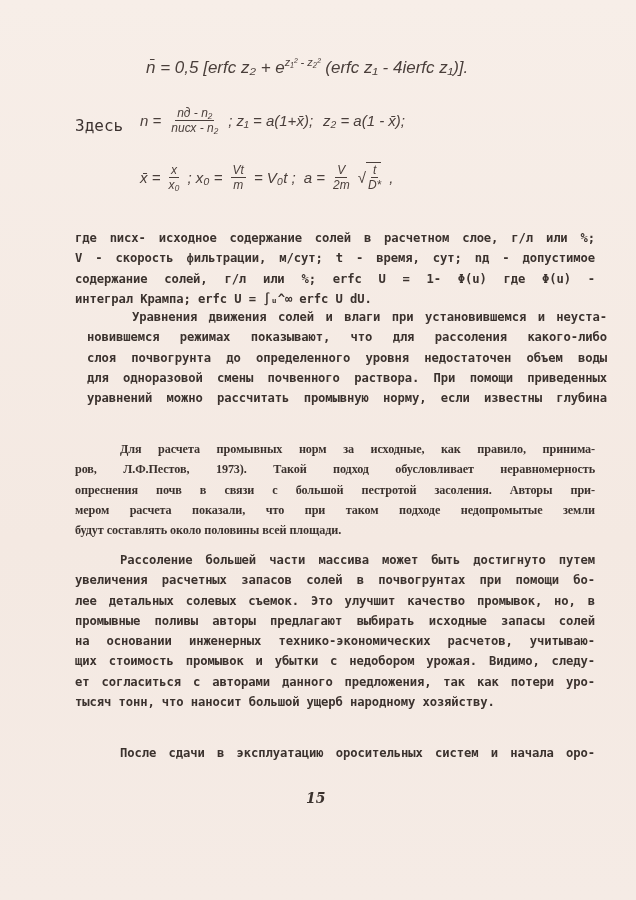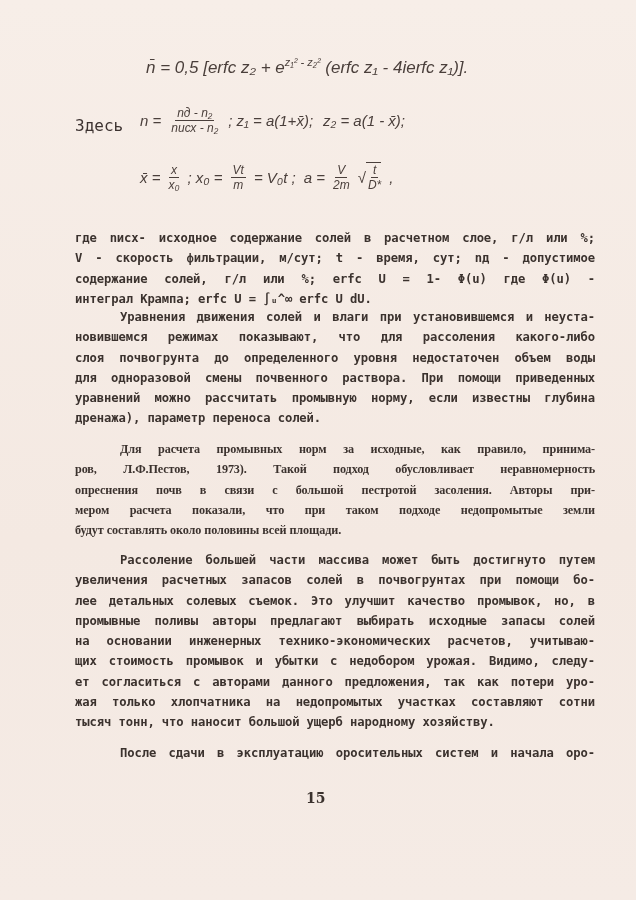--- a/index.html
+++ b/index.html
@@ -33,25 +33,25 @@
     position: absolute; left: 75px; width: 520px;
     font-size: 12.2px; line-height: 20.3px;
     font-weight: bold; letter-spacing: -0.1px;
     text-align: justify;
     color: #3b322e;
   }
   .text .line { display: block; white-space: nowrap; text-align-last: justify; }
   .text .last { text-align-last: left; }
   .indent { padding-left: 45px; }
   .defs { top: 200px; margin-top: 28px; }
-  .p1 { top: 307px; }
+  .p1 { top: 307px; margin-left: 12px; }
   .p2 { top: 439px; font-family: Liberation Serif, serif; }
   .p3 { top: 550px; }
   .p4 { top: 743px; }
-  .pagenum { position: absolute; left: 306px; top: 790px; font-size: 14px; font-weight: bold; color: #3b322e; font-family: "DejaVu Serif", serif; }
+  .pagenum { position: absolute; left: 306px; top: 790px; font-size: 14px; font-weight: bold; color: #3b322e; font-family: "DejaVu Serif", serif; font-style: italic; }
 </style>
 </head>
 <body>
 
 <div class="page">
 
   <div class="formula f1">
     <span>n̄ = 0,5 [erfc z₂ + e</span><sup>z₁² - z₂²</sup><span> (erfc z₁ - 4ierfc z₁)].</span>
   </div>
 
@@ -100,40 +100,38 @@
     <span class="line">содержание солей, г/л или %; erfc U = 1- Φ(u) где Φ(u)  -</span>
     <span class="line last">интеграл Крампа;   erfc U = ∫ᵤ^∞ erfc U dU.</span>
   </div>
 
   <div class="text p1">
     <span class="line indent">Уравнения движения солей и влаги при установившемся и неуста-</span>
     <span class="line">новившемся режимах показывают, что для  рассоления  какого-либо</span>
     <span class="line">слоя почвогрунта до определенного уровня недостаточен объем воды</span>
     <span class="line">для одноразовой смены почвенного раствора. При помощи приведенных</span>
     <span class="line">уравнений можно рассчитать промывную норму, если известны глубина</span>
-    <span class="line last">дренажа), параметр переноса солей.</span>
   </div>
 
   <div class="text p2">
     <span class="line indent">Для расчета промывных норм за исходные, как правило, принима-</span>
     <span class="line">ров, Л.Ф.Пестов, 1973). Такой подход обусловливает неравномерность</span>
     <span class="line">опреснения почв в связи с большой пестротой засоления. Авторы при-</span>
     <span class="line">мером расчета показали, что при таком подходе недопромытые  земли</span>
     <span class="line last">будут составлять около половины всей площади.</span>
   </div>
 
   <div class="text p3">
     <span class="line indent">Рассоление большей части массива может быть достигнуто путем</span>
     <span class="line">увеличения расчетных запасов солей в почвогрунтах при помощи  бо-</span>
     <span class="line">лее детальных солевых съемок. Это улучшит качество промывок, но, в</span>
     <span class="line">промывные поливы авторы предлагают выбирать исходные запасы солей</span>
     <span class="line">на основании инженерных технико-экономических расчетов,  учитываю-</span>
     <span class="line">щих стоимость промывок и убытки с недобором урожая. Видимо, следу-</span>
     <span class="line">ет согласиться с авторами данного предложения, так как потери уро-</span>
-    <span class="line">жая только хлопчатника на недопромытых участках составляют сотни</span>
     <span class="line last">тысяч тонн, что наносит большой ущерб народному хозяйству.</span>
   </div>
 
   <div class="text p4">
     <span class="line indent">После сдачи в эксплуатацию оросительных систем и начала оро-</span>
   </div>
 
   <div class="pagenum">15</div>
 </div>
 

